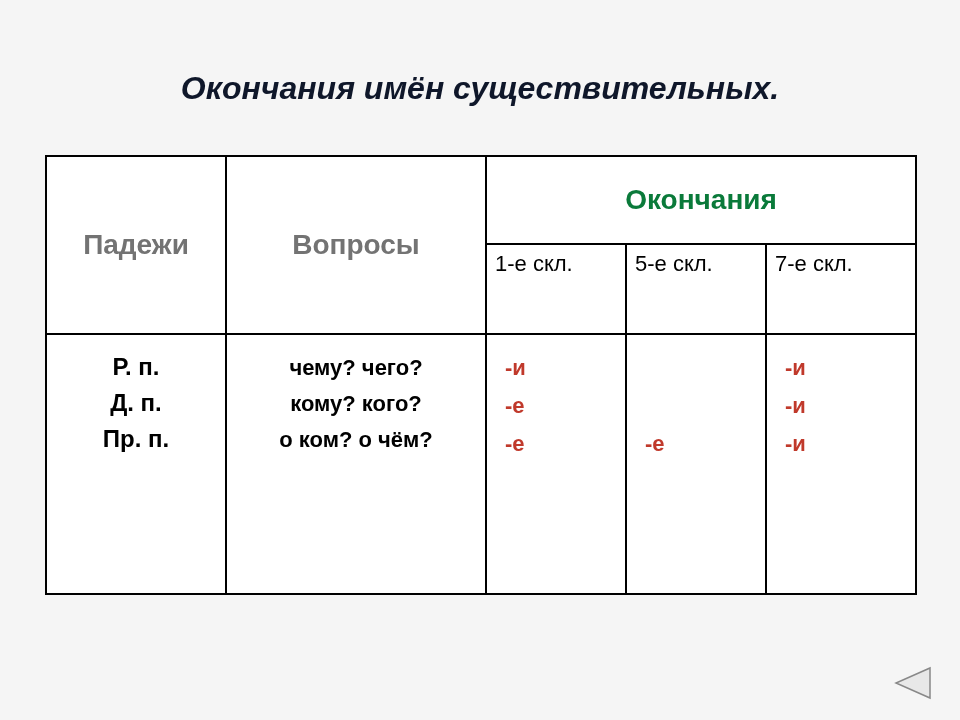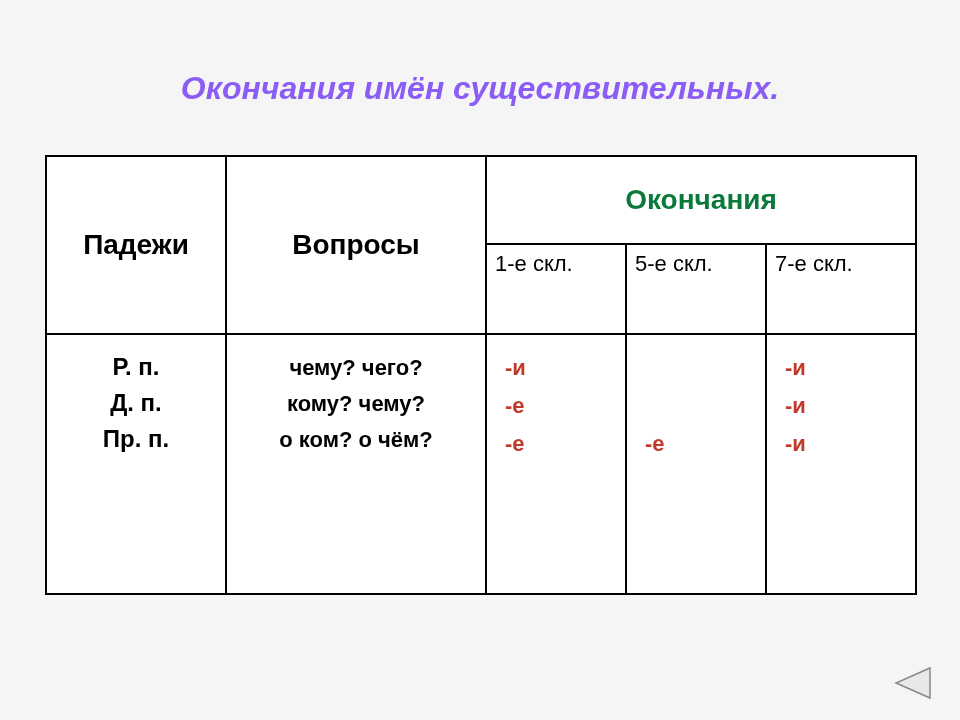--- a/index.html
+++ b/index.html
@@ -14,21 +14,21 @@
       background-position: 0 0, 2px 2px;
       font-family: Arial, sans-serif;
       position: relative;
     }
     .title {
       text-align: center;
       padding-top: 70px;
       font-size: 32px;
       font-style: italic;
       font-weight: bold;
-      color: #8b5cf6;
+      color: #0f172a;
     }
     .table-wrap {
       position: absolute;
       left: 45px;
       top: 155px;
       width: 870px;
       background: #fff;
     }
     table {
       border-collapse: collapse;
@@ -37,21 +37,21 @@
     }
     td, th {
       border: 2px solid #000;
       padding: 0;
       vertical-align: top;
     }
     .hdr-cell {
       height: 125px;
       font-size: 28px;
       font-weight: bold;
-      color: #000000;
+      color: #737373;
       text-align: center;
       vertical-align: middle;
     }
     .okon-header {
       height: 88px;
       font-size: 28px;
       font-weight: bold;
       color: #0a7a3a;
       text-align: center;
       vertical-align: middle;
@@ -127,21 +127,21 @@
       <td class="sub-col">7-е скл.</td>
     </tr>
     <tr class="body-row">
       <td class="cases-cell">
         <div>Р. п.</div>
         <div>Д. п.</div>
         <div>Пр. п.</div>
       </td>
       <td class="quest-cell">
         <div>чему? чего?</div>
-        <div>кому? чему?</div>
+        <div>кому? кого?</div>
         <div>о ком? о чём?</div>
       </td>
       <td class="end-cell">
         <div class="red">-и</div>
         <div class="red">-е</div>
         <div class="red">-е</div>
       </td>
       <td class="end-cell">
         <div class="red"></div>
         <div class="red"></div>

